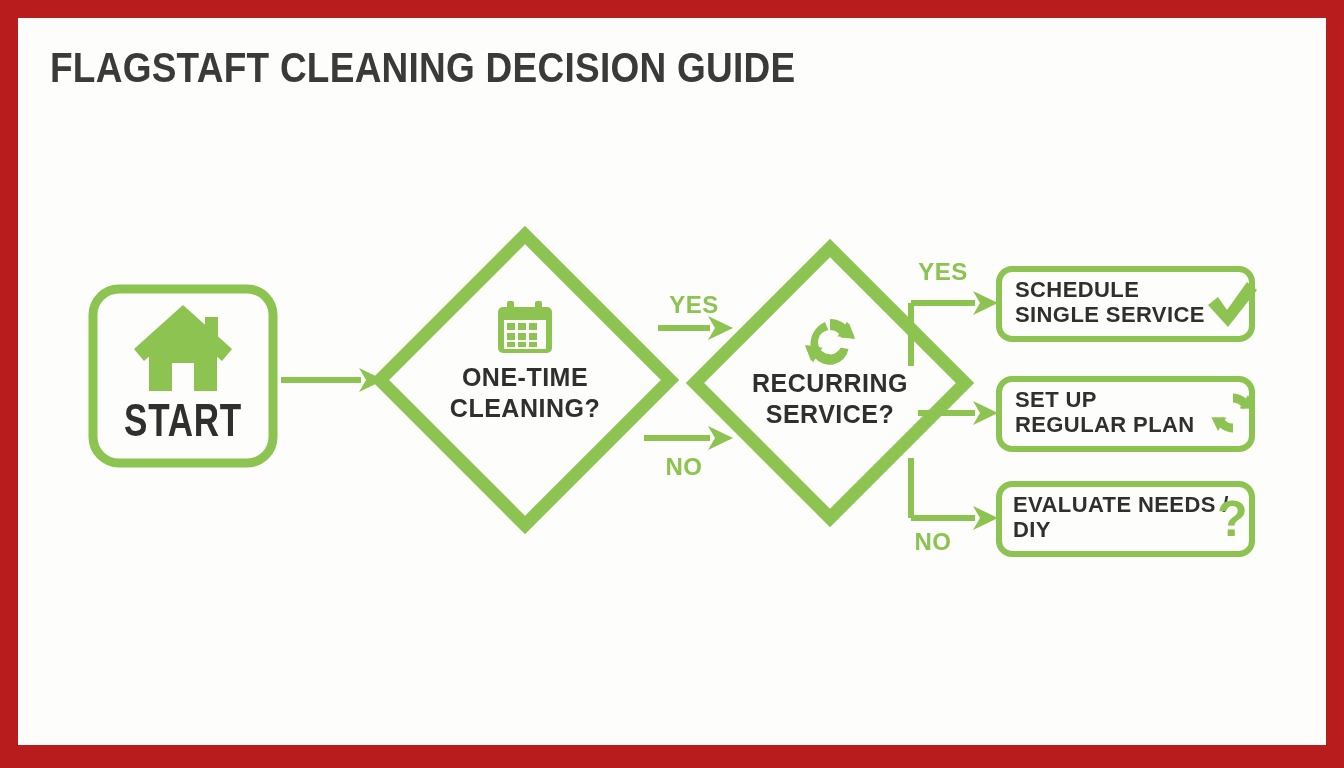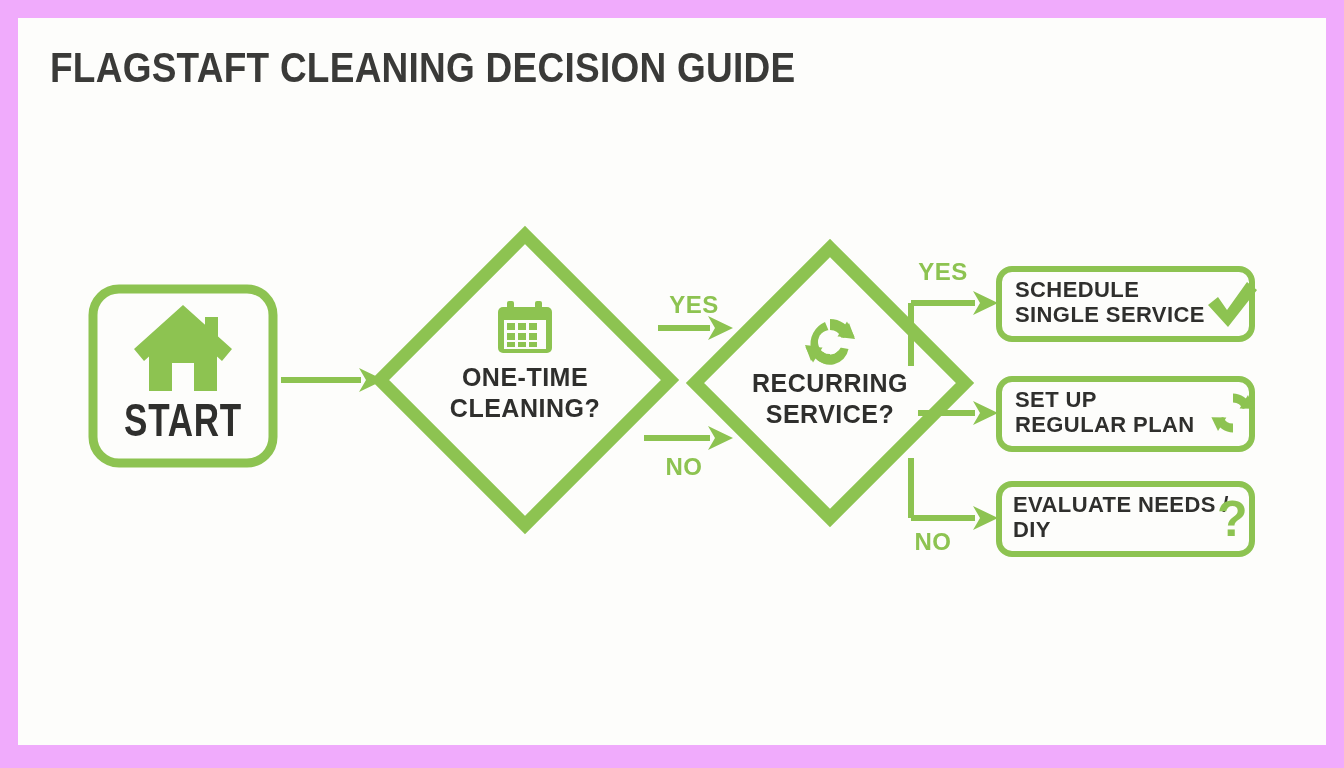--- a/index.html
+++ b/index.html
@@ -86,21 +86,21 @@
   .arrow-head {
     fill: #8dc351;
   }
   .icon-fill {
     fill: #8dc351;
   }
 </style>
 </head>
 <body>
 
-<div id="page" style="background: #f0abfc;">
+<div id="page" style="background: #b91c1c;">
   <div id="canvas" style="background: rgb(253, 253, 251);">
 
     <div id="title">FLAGSTAFT CLEANING DECISION GUIDE</div>
 
     <svg id="flow" width="1308" height="727" viewBox="0 0 1308 727">
 
       <g>
         <rect class="shape-stroke" x="75" y="271" width="180" height="174" rx="26" ry="26" stroke-width="9"></rect>
 
         <g transform="translate(117,287)">

